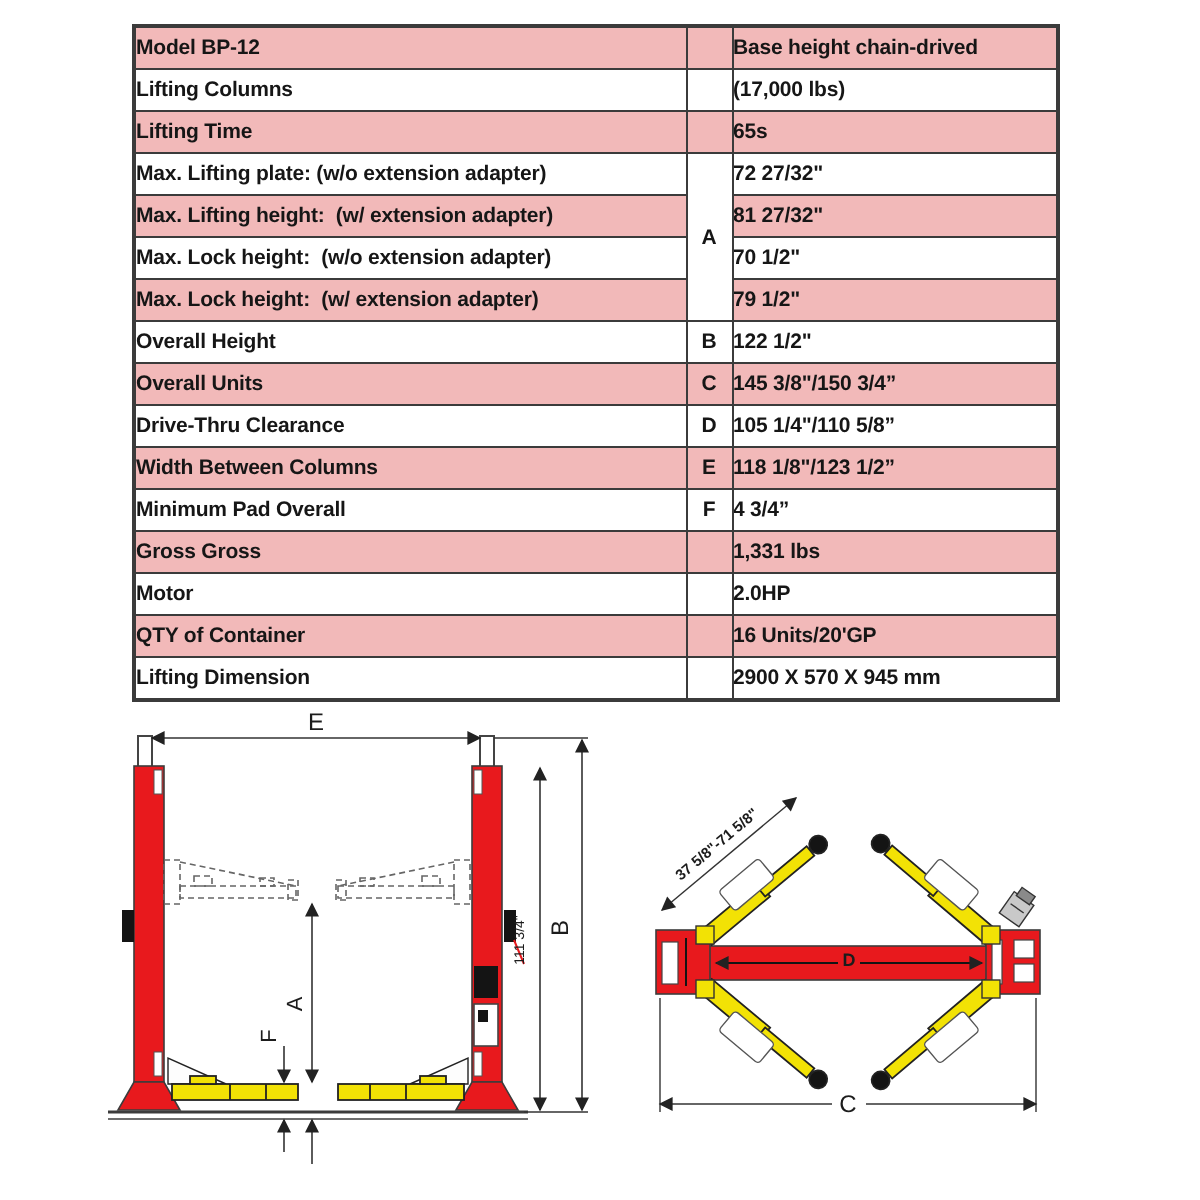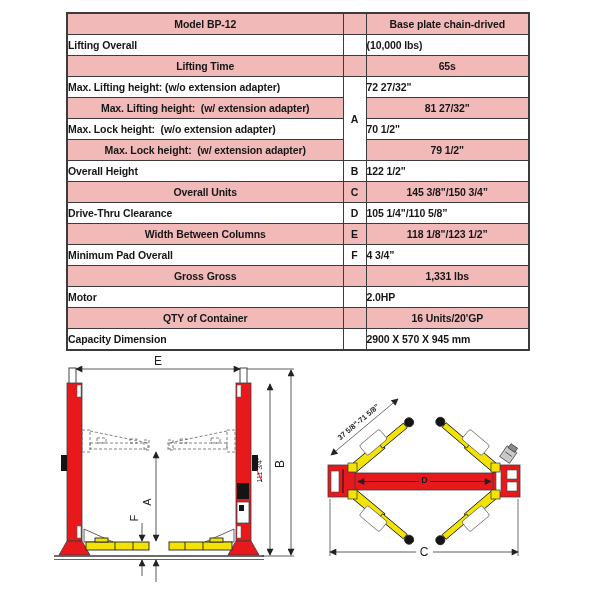--- a/index.html
+++ b/index.html
@@ -15,21 +15,21 @@
     border:2px solid var(--table_border,#3b3b3b);
   }
   table.spec td{
     border:1px solid var(--table_border,#3b3b3b);
     height:20px;font-size:10.5px;font-weight:bold;letter-spacing:-0.1px;
     white-space:pre;overflow:hidden;padding:0;
   }
   td.lab{padding-left:7px;}
   td.val{padding-left:7px;}
   td.let{text-align:center;}
-  td.p{background:var(--pink,#f2b9b9);text-align:center;}
+  td.p{background:var(--pink,#f2b9b9);}
   td.w{background:#ffffff;}
   td.la{background:#ffffff;text-align:center;}
   
   .diag{position:absolute;}
   #front-view{left:40px;top:352px;}
   #top-view{left:300px;top:352px;}
   svg text{font-family:"Liberation Sans",sans-serif;fill:#1c1c1c;}
 </style>
 </head>
 <body>
@@ -37,34 +37,34 @@
 <table class="spec">
   <colgroup>
       <col style="width:276px">
       <col style="width:23px">
       <col style="width:163px">
     </colgroup>
   <tbody>
     <tr>
         <td class="lab p">Model BP-12</td>
         <td class="let p"></td>
-        <td class="val p">Base plate chain-drived</td>
-      </tr>
-    <tr>
-        <td class="lab w">Lifting Overall</td>
+        <td class="val p">Base height chain-drived</td>
+      </tr>
+    <tr>
+        <td class="lab w">Lifting Columns</td>
         <td class="let w"></td>
-        <td class="val w">(10,000 lbs)</td>
+        <td class="val w">(17,000 lbs)</td>
       </tr>
     <tr>
         <td class="lab p">Lifting Time</td>
         <td class="let p"></td>
         <td class="val p">65s</td>
       </tr>
     <tr>
-        <td class="lab w">Max. Lifting height: (w/o extension adapter)</td>
+        <td class="lab w">Max. Lifting plate: (w/o extension adapter)</td>
         <td class="la" rowspan="4">A</td>
         <td class="val w">72 27/32"</td>
       </tr>
     <tr>
         <td class="lab p">Max. Lifting height:  (w/ extension adapter)</td>
         <td class="val p">81 27/32"</td>
       </tr>
     <tr>
         <td class="lab w">Max. Lock height:  (w/o extension adapter)</td>
         <td class="val w">70 1/2"</td>
@@ -107,21 +107,21 @@
         <td class="lab w">Motor</td>
         <td class="let w"></td>
         <td class="val w">2.0HP</td>
       </tr>
     <tr>
         <td class="lab p">QTY of Container</td>
         <td class="let p"></td>
         <td class="val p">16 Units/20'GP</td>
       </tr>
     <tr>
-        <td class="lab w">Capacity Dimension</td>
+        <td class="lab w">Lifting Dimension</td>
         <td class="let w"></td>
         <td class="val w">2900 X 570 X 945 mm</td>
       </tr>
   </tbody>
 </table>
 
 <svg id="front-view" class="diag" width="260" height="250" viewBox="0 0 260 250">
   <defs>
     <marker id="m1" viewBox="0 0 10 10" refX="9" refY="5" markerWidth="9" markerHeight="7" orient="auto-start-reverse" markerUnits="userSpaceOnUse">
       <path d="M0,0L10,5L0,10z" fill="#222"></path>

